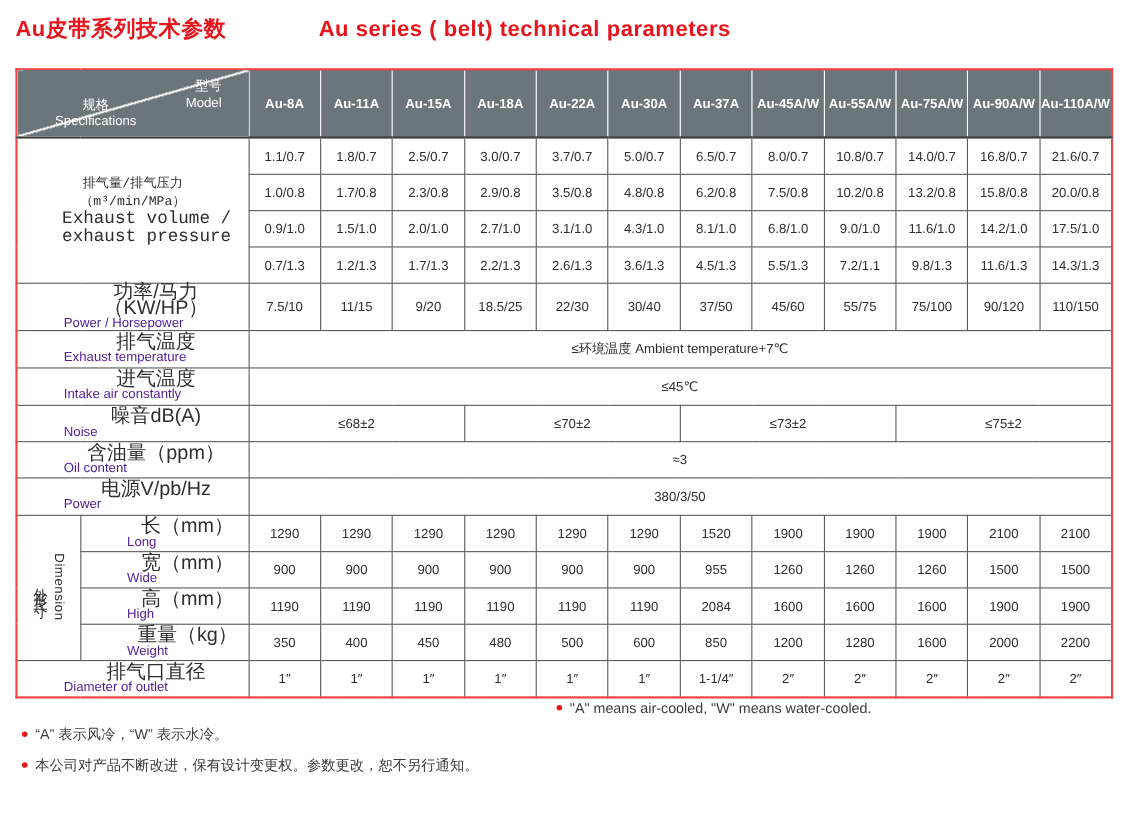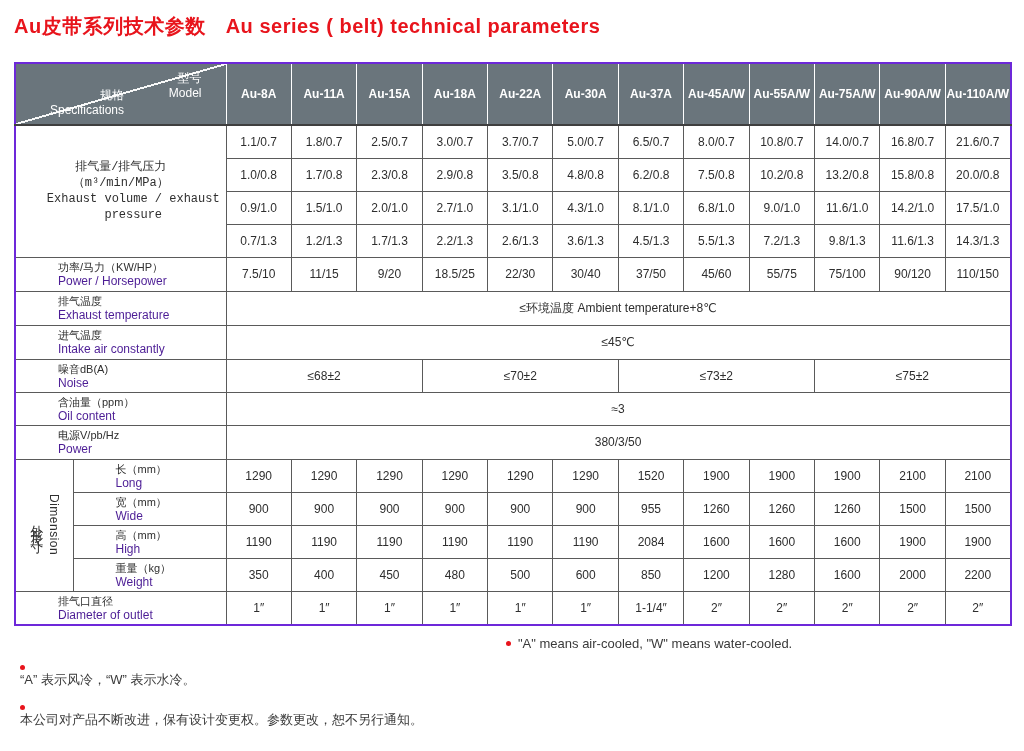--- a/index.html
+++ b/index.html
@@ -1,55 +1,55 @@
 <!DOCTYPE html>
 <html><head>
 <meta charset="utf-8">
 <style>
   * { box-sizing: border-box; margin: 0; padding: 0; }
   html, body { width: 1024px; height: 751px; background: #ffffff; overflow: hidden; }
   body { position: relative; font-family: "Liberation Sans", "DejaVu Sans", sans-serif; color: #2b2b2b; }
 
-  .title-row { position: absolute; left: 14px; top: 13px; display: flex; gap: 20px; align-items: baseline; }
+  .title-row { position: absolute; left: 14px; top: 13px; display: flex; gap: 84px; align-items: baseline; }
   .title { font-size: 20px; font-weight: bold; color: #e8141c; letter-spacing: 0.5px; }
 
-  table.params { position: absolute; left: 14px; top: 62px; width: 996px; border-collapse: collapse; table-layout: fixed; border: 2px solid #6d28d9; }
+  table.params { position: absolute; left: 14px; top: 62px; width: 996px; border-collapse: collapse; table-layout: fixed; border: 2px solid #ef4444; }
   col.c-grp { width: 58px; }
   col.c-lbl { width: 153px; }
   col.c-dat { width: 65.4px; }
 
   th, td { border: 1px solid #5a5a5a; padding: 0; vertical-align: middle; text-align: center; font-size: 12px; }
 
   thead tr { height: 62px; }
   thead th { background: #6a757c; color: #ffffff; font-weight: bold; border: 1px solid #ffffff; border-top: none; border-bottom: 2px solid #3f3f3f; font-size: 12px; }
   thead th.corner { position: relative; font-weight: normal;
     background-image: linear-gradient(to bottom right, rgba(0,0,0,0) calc(50% - 1px), rgba(255,255,255,0.95) calc(50% - 1px), rgba(255,255,255,0.95) calc(50% + 1px), rgba(0,0,0,0) calc(50% + 1px)),
     linear-gradient(#6a757c, #6a757c); }
   .corner .tr-lbl { position: absolute; top: 7px; right: 24px; text-align: right; line-height: 15px; font-size: 12px; }
-  .corner .bl-lbl { position: absolute; bottom: 6px; left: 34px; text-align: right; line-height: 15px; font-size: 12px; }
+  .corner .bl-lbl { position: absolute; bottom: 6px; left: 34px; text-align: center; line-height: 15px; font-size: 12px; }
 
   tbody tr { height: 34px; }
   tbody tr.r33 { height: 33px; }
   tbody td { color: #2e2e2e; }
 
   td.label { text-align: left; padding-left: 42px; line-height: 14px; }
-  td.label .zh { font-size: 11px; }
+  td.label .zh { font-size: 18px; text-align: center; }
   td.label .en { font-size: 12px; color: #4c1d95; }
   td.label-center { text-align: center; line-height: 16px; font-family: Liberation Mono, monospace; }
-  td.label-center .en { font-size: 12px; margin-left: 25px; }
+  td.label-center .en { font-size: 16px; margin-left: 25px; }
 
   td.dim-group { padding: 0; }
   .dim-wrap { display: flex; justify-content: center; align-items: center; gap: 2px; height: 100%; }
   .v-zh { writing-mode: vertical-lr; text-orientation: upright; font-size: 13px; letter-spacing: 5px; }
   .v-en { writing-mode: vertical-lr; font-size: 12px; letter-spacing: 0.5px; }
 
   .fn-left  { position: absolute; left: 20px;  top: 658px; width: 472px; }
   .fn-right { position: absolute; left: 506px; top: 634px; width: 510px; }
   .fn-item { display: flex; align-items: flex-start; margin-bottom: 8px; font-size: 13px; color: #3a3a3a; line-height: 19px; }
-  .fn-left .fn-item { margin-bottom: 9px; flex-direction: column; }
+  .fn-left .fn-item { margin-bottom: 9px; }
   .fn-dot { flex: 0 0 5px; width: 5px; height: 5px; border-radius: 50%; background: #e8141c; margin: 7px 7px 0 0; }
 </style>
 </head>
 <body>
 
 <div class="title-row">
   <span class="title">Au皮带系列技术参数</span>
   <span class="title">Au series ( belt) technical parameters</span>
 </div>
 
@@ -146,21 +146,21 @@
       </tr>
     <tr class="r33">
         <td>0.7/1.3</td>
         <td>1.2/1.3</td>
         <td>1.7/1.3</td>
         <td>2.2/1.3</td>
         <td>2.6/1.3</td>
         <td>3.6/1.3</td>
         <td>4.5/1.3</td>
         <td>5.5/1.3</td>
-        <td>7.2/1.3</td>
+        <td>7.2/1.1</td>
         <td>9.8/1.3</td>
         <td>11.6/1.3</td>
         <td>14.3/1.3</td>
       </tr>
 
     <tr>
       <td class="label" colspan="2">
         <div class="zh">功率/马力（KW/HP）</div>
         <div class="en">Power / Horsepower</div>
       </td>
@@ -176,21 +176,21 @@
         <td>75/100</td>
         <td>90/120</td>
         <td>110/150</td>
       </tr>
 
     <tr>
       <td class="label" colspan="2">
         <div class="zh">排气温度</div>
         <div class="en">Exhaust temperature</div>
       </td>
-      <td colspan="12">≤环境温度 Ambient temperature+8℃</td>
+      <td colspan="12">≤环境温度 Ambient temperature+7℃</td>
     </tr>
 
     <tr>
       <td class="label" colspan="2">
         <div class="zh">进气温度</div>
         <div class="en">Intake air constantly</div>
       </td>
       <td colspan="12">≤45℃</td>
     </tr>
 

